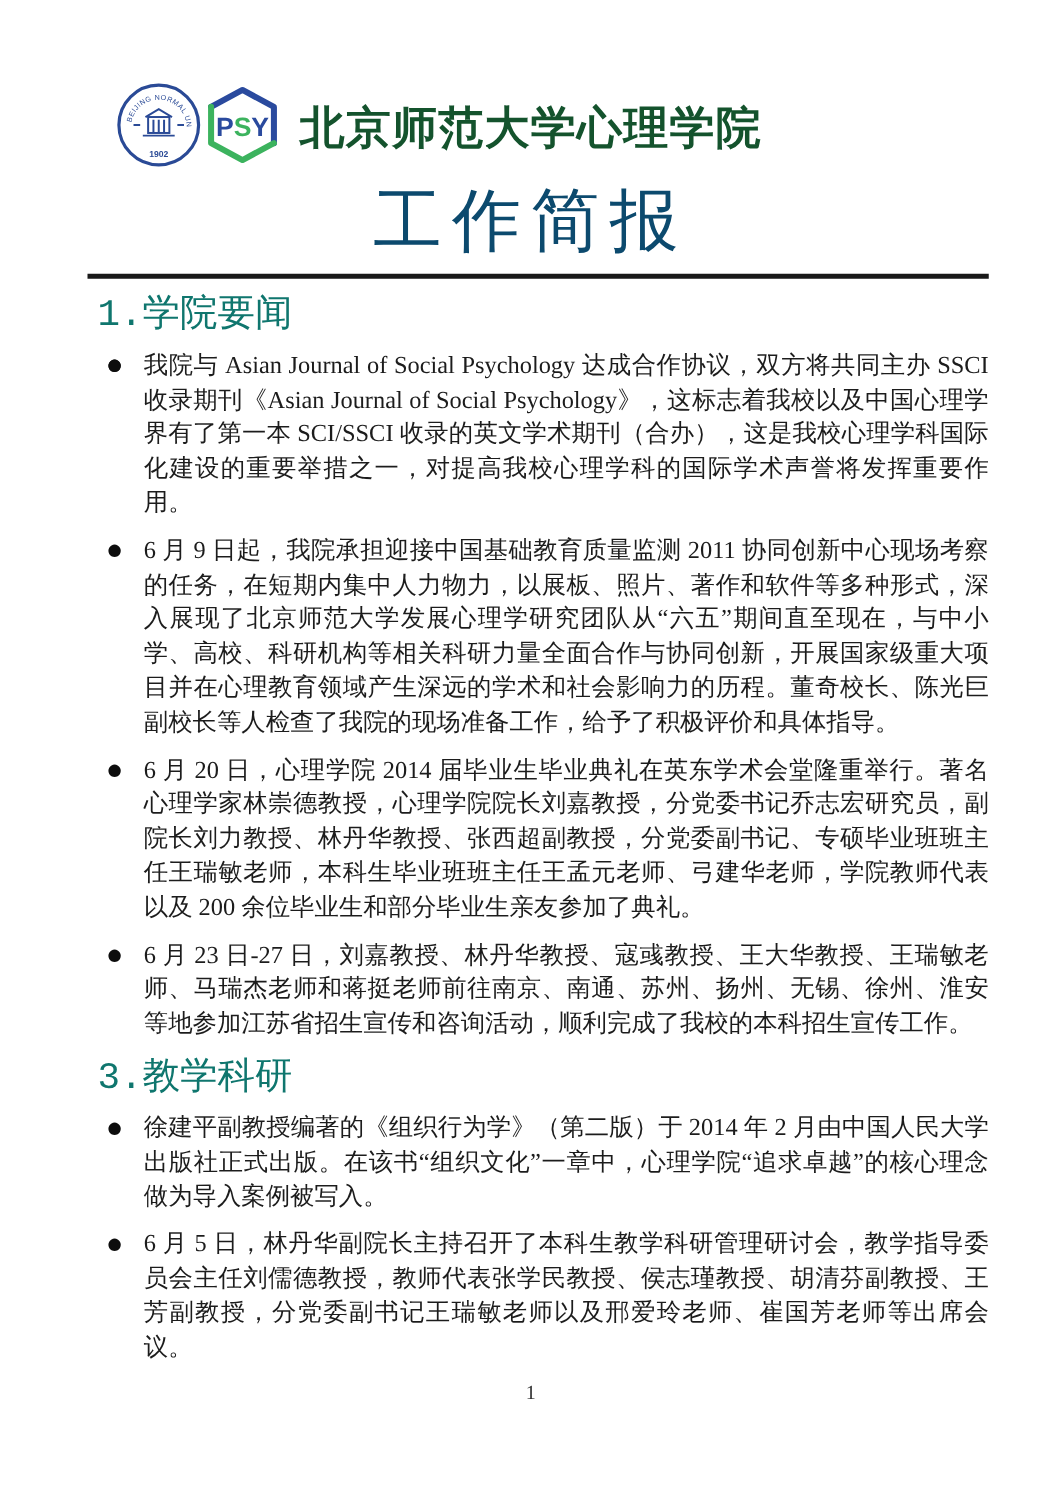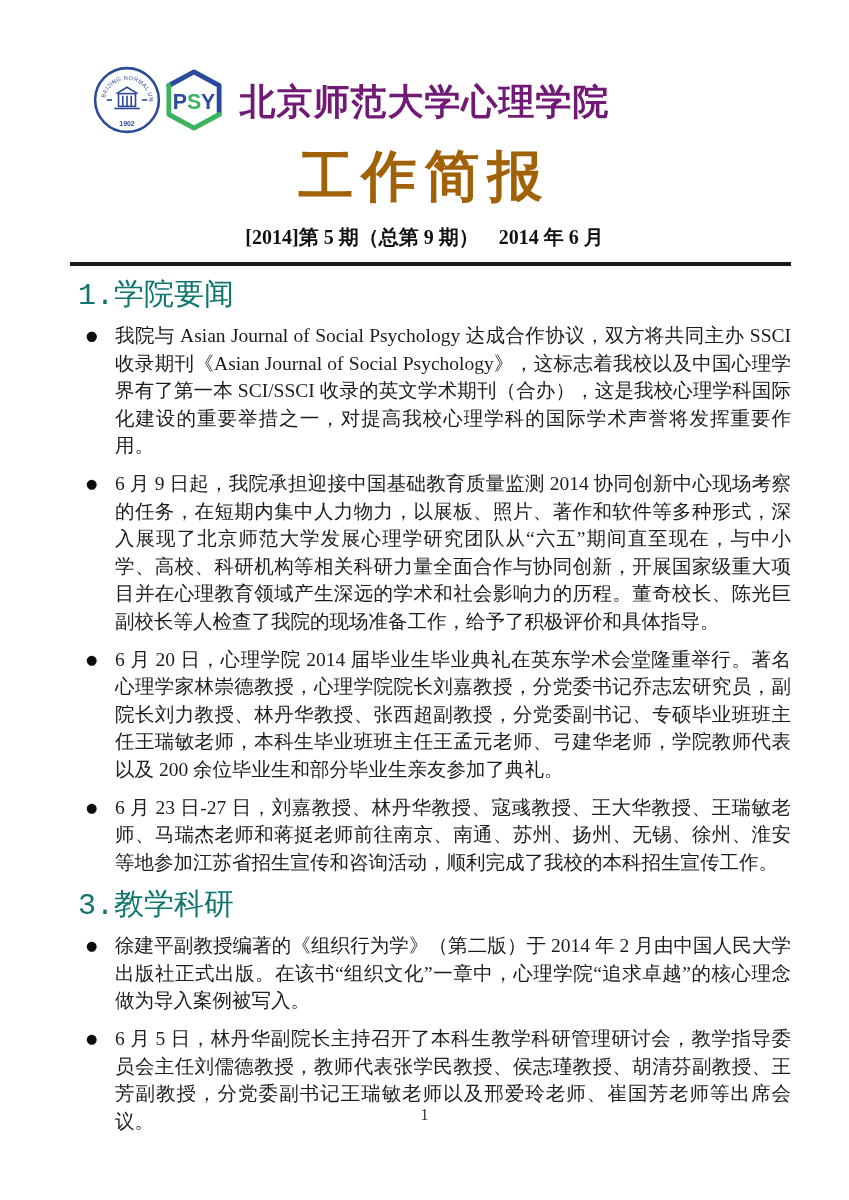--- a/index.html
+++ b/index.html
@@ -14,27 +14,27 @@
     color:#1c1c1c;
   }
   
   .logo-row{position:relative;height:72px;margin-top:66px;}
   .seal-logo{position:absolute;left:93px;top:0;}
   .hex-logo{position:absolute;left:165px;top:3px;}
   .institution{
     margin:0;text-align:center;
     font-size:36px;font-weight:bold;line-height:72px;
     letter-spacing:1px;
-    color:#701a75;
+    color:#14532d;
   }
   .main-title{
     margin:8px 0 0 0;text-align:center;
-    font-size:55px;font-weight:bold;line-height:62px;
+    font-size:55px;font-weight:normal;line-height:62px;
     letter-spacing:8px;
-    color:#a16207;
+    color:#0c4a6e;
   }
   .issue-line{
     margin-top:16px;text-align:center;
     font-size:20px;font-weight:bold;color:#111;
     white-space:pre;
   }
   .rule{height:4px;background:#191919;margin:11px 58px 0 70px;}
   
   .content{padding:0 58px 0 78px;}
   .section-heading{
@@ -105,38 +105,37 @@
       <text x="30" y="41" text-anchor="middle" font-size="22" font-weight="bold" font-family="Liberation Sans, sans-serif">
         <tspan class="psy-p">P</tspan><tspan class="psy-s">S</tspan><tspan class="psy-y">Y</tspan>
       </text>
     </svg>
 
     <h1 class="institution">北京师范大学心理学院</h1>
   </div>
 
   <h2 class="main-title">工作简报</h2>
 
-  <div class="issue-line">[2014]第 5 期（总第 9 期）    2014 年 6 月</div>
 
   <div class="rule"></div>
 
   <div class="content">
 
     <h3 class="section-heading">1.学院要闻</h3>
     <ul class="news-list">
       <li>
         <span class="bullet">●</span>
       </li>
       <li>
         <span class="bullet">●</span>
         <span>我院与 Asian Journal of Social Psychology 达成合作协议，双方将共同主办 SSCI 收录期刊《Asian Journal of Social Psychology》，这标志着我校以及中国心理学界有了第一本 SCI/SSCI 收录的英文学术期刊（合办），这是我校心理学科国际化建设的重要举措之一，对提高我校心理学科的国际学术声誉将发挥重要作用。</span>
       </li>
       <li>
         <span class="bullet">●</span>
-        <span>6 月 9 日起，我院承担迎接中国基础教育质量监测 2014 协同创新中心现场考察的任务，在短期内集中人力物力，以展板、照片、著作和软件等多种形式，深入展现了北京师范大学发展心理学研究团队从“六五”期间直至现在，与中小学、高校、科研机构等相关科研力量全面合作与协同创新，开展国家级重大项目并在心理教育领域产生深远的学术和社会影响力的历程。董奇校长、陈光巨副校长等人检查了我院的现场准备工作，给予了积极评价和具体指导。</span>
+        <span>6 月 9 日起，我院承担迎接中国基础教育质量监测 2011 协同创新中心现场考察的任务，在短期内集中人力物力，以展板、照片、著作和软件等多种形式，深入展现了北京师范大学发展心理学研究团队从“六五”期间直至现在，与中小学、高校、科研机构等相关科研力量全面合作与协同创新，开展国家级重大项目并在心理教育领域产生深远的学术和社会影响力的历程。董奇校长、陈光巨副校长等人检查了我院的现场准备工作，给予了积极评价和具体指导。</span>
       </li>
       <li>
         <span class="bullet">●</span>
         <span>6 月 20 日，心理学院 2014 届毕业生毕业典礼在英东学术会堂隆重举行。著名心理学家林崇德教授，心理学院院长刘嘉教授，分党委书记乔志宏研究员，副院长刘力教授、林丹华教授、张西超副教授，分党委副书记、专硕毕业班班主任王瑞敏老师，本科生毕业班班主任王孟元老师、弓建华老师，学院教师代表以及 200 余位毕业生和部分毕业生亲友参加了典礼。</span>
       </li>
       <li>
         <span class="bullet">●</span>
         <span>6 月 23 日-27 日，刘嘉教授、林丹华教授、寇彧教授、王大华教授、王瑞敏老师、马瑞杰老师和蒋挺老师前往南京、南通、苏州、扬州、无锡、徐州、淮安等地参加江苏省招生宣传和咨询活动，顺利完成了我校的本科招生宣传工作。</span>
       </li>
     </ul>

